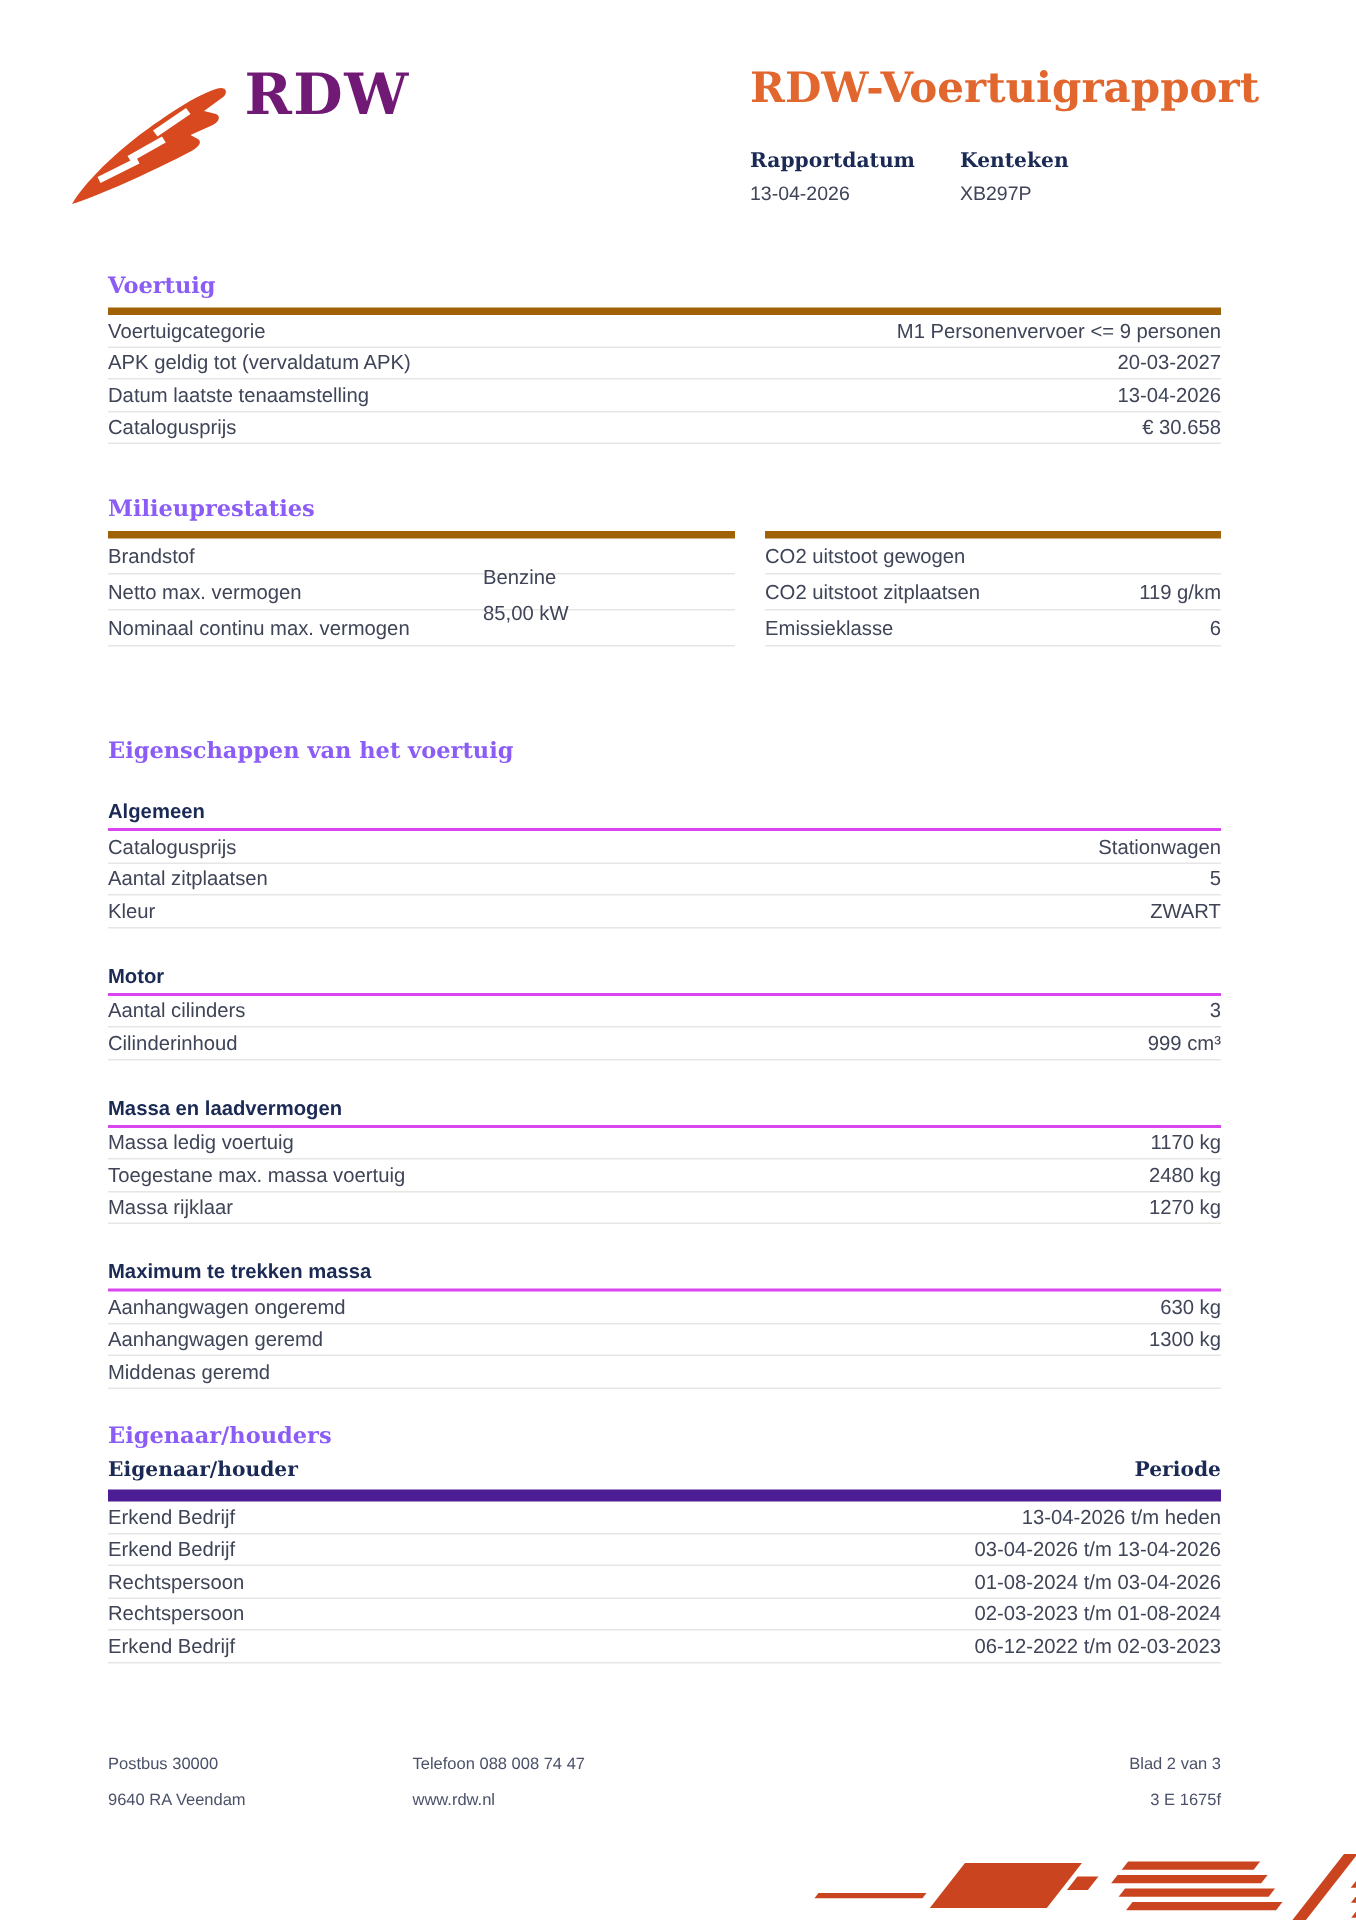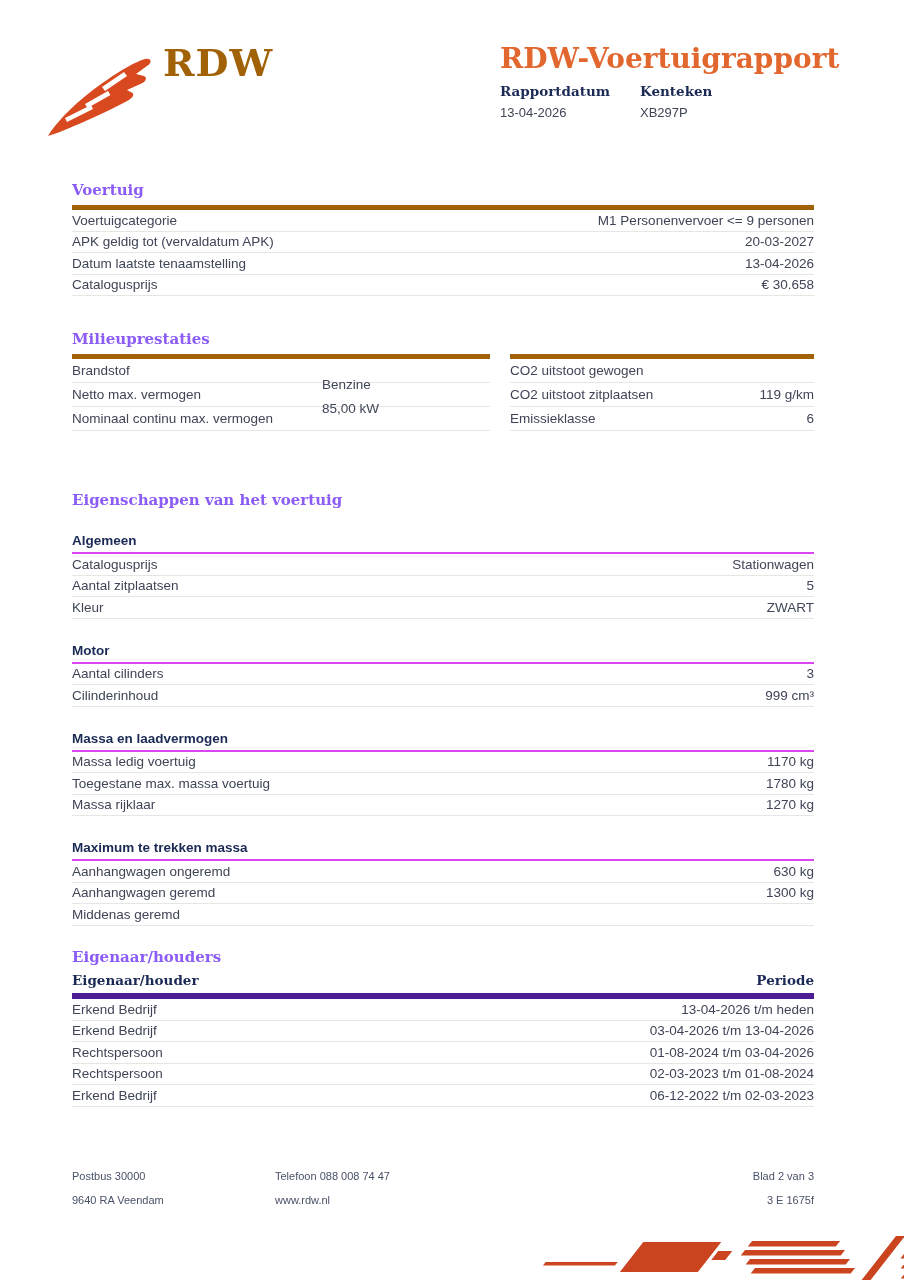--- a/index.html
+++ b/index.html
@@ -9,28 +9,28 @@
     background:#ffffff; overflow:hidden;
     font-family:"Liberation Sans", sans-serif; color:#3F4557;
   }
 
   
   .header { position:absolute; top:40px; left:45px; right:90px; height:110px; }
   .logo { position:absolute; left:0; top:12px; width:112px; height:88px; }
   .logo-text {
     position:absolute; left:118px; top:0;
     font-family:"DejaVu Serif", serif; font-weight:bold;
-    font-size:38px; letter-spacing:1px; color:#a16207;
+    font-size:38px; letter-spacing:1px; color:#701a75;
   }
   .report-head { position:absolute; left:455px; top:2px; width:315px; }
   .report-title {
     font-family:"DejaVu Serif", serif; font-weight:bold;
     font-size:28px; color:#E2672F; white-space:nowrap;
   }
-  .meta { display:flex; margin-top:8px; }
+  .meta { display:flex; margin-top:24px; }
   .meta-col { width:140px; }
   .meta-label {
     font-family:"DejaVu Serif", serif; font-weight:bold;
     font-size:13.5px; color:#1B2A55;
   }
   .meta-value { margin-top:6px; font-size:13px; color:#3F4557; }
 
   
   .sec { position:absolute; left:72px; width:742px; }
   .sec-heading {
@@ -61,21 +61,21 @@
     font-weight:bold; font-size:13.5px; color:#1B2A55;
     padding-bottom:4px; border-bottom:2px solid #d946ef;
   }
   .subsec .row { border-bottom:1px solid #E6E6E6; }
 
   
   .owner-head {
     display:flex; justify-content:space-between; margin-top:4px;
     font-family:"DejaVu Serif", serif; font-weight:bold;
     font-size:13.5px; color:#1B2A55;
-    padding-bottom:5px; border-bottom:6px solid #4c1d95;gap:20px;
+    padding-bottom:5px; border-bottom:8px solid #4c1d95;gap:20px;
   }
 
   
   .footer { position:absolute; top:1170px; left:72px; width:742px; font-size:11px; color:#4A5168; }
   .f-row { position:relative; height:24px; }
   .f-left { position:absolute; left:0; }
   .f-mid  { position:absolute; left:203px; }
   .f-right{ position:absolute; right:0; }
 
   
@@ -206,21 +206,21 @@
 
     <div class="subsec">
       <div class="subsec-title">Massa en laadvermogen</div>
       <div>
         <div class="row">
           <span class="lbl">Massa ledig voertuig</span>
           <span class="val">1170 kg</span>
         </div>
         <div class="row">
           <span class="lbl">Toegestane max. massa voertuig</span>
-          <span class="val">1780 kg</span>
+          <span class="val">2480 kg</span>
         </div>
         <div class="row">
           <span class="lbl">Massa rijklaar</span>
           <span class="val">1270 kg</span>
         </div>
       </div>
     </div>
 
     <div class="subsec">
       <div class="subsec-title">Maximum te trekken massa</div>

